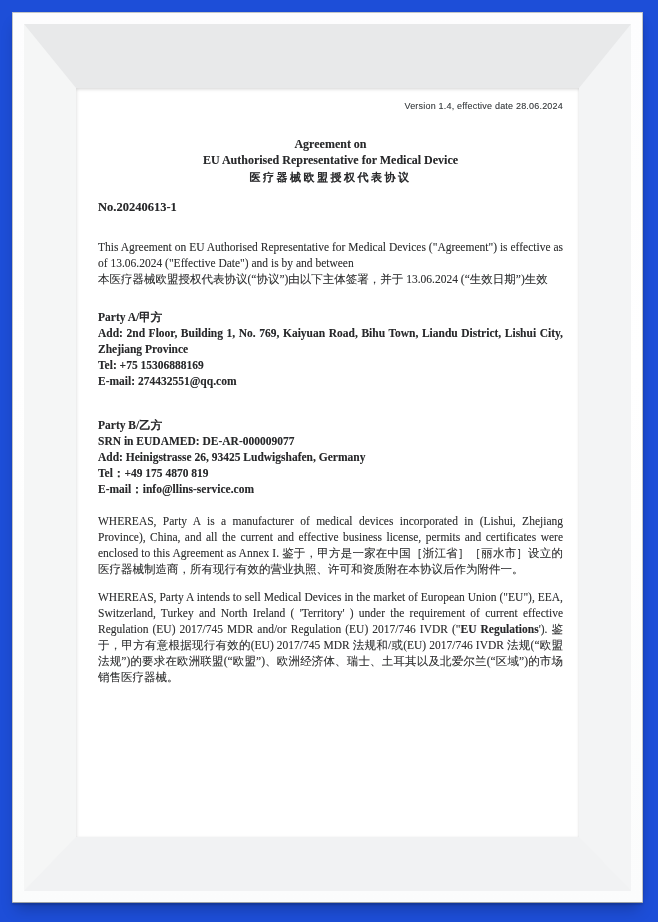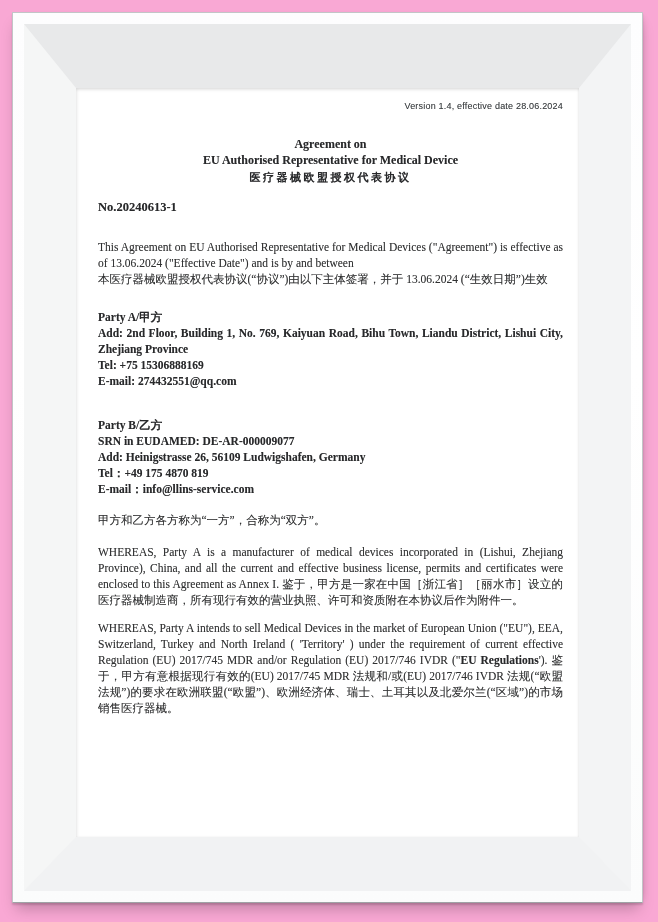--- a/index.html
+++ b/index.html
@@ -1,18 +1,18 @@
 <!DOCTYPE html>
 <html><head>
 <meta charset="utf-8">
 <style>
   html,body { margin:0; padding:0; background:#ffffff; }
   .scene {
     position:relative; width:658px; height:922px; overflow:hidden;
-    background:#f9a8d4;
+    background:#1d4ed8;
     font-family:"Liberation Serif","DejaVu Serif",serif;
   }
   
   .frame {
     position:absolute; left:12px; top:12px; width:631px; height:891px;
     background:linear-gradient(180deg,#fdfdfe 0%,#ffffff 40%,#fbfcfc 100%);
     border:1px solid #c2c5c7; border-bottom-color:#9fa3a6; border-radius:1px;
     box-shadow:0 2px 2px rgba(0,0,0,.14), 0 10px 14px -4px rgba(0,0,0,.22),
                4px 0 8px -6px rgba(0,0,0,.18);
     box-sizing:border-box;
@@ -81,27 +81,26 @@
         <div class="party-block p-party-a">
           <div class="doc-line">Party A/甲方</div>
           <div class="doc-line">Add: 2nd Floor, Building 1, No. 769, Kaiyuan Road, Bihu Town, Liandu District, Lishui City, Zhejiang Province</div>
           <div class="doc-line">Tel: +75 15306888169</div>
           <div class="doc-line">E-mail: 274432551@qq.com</div>
         </div>
 
         <div class="party-block p-party-b">
           <div class="doc-line">Party B/乙方</div>
           <div class="doc-line">SRN in EUDAMED: DE-AR-000009077</div>
-          <div class="doc-line">Add: Heinigstrasse 26, 56109 Ludwigshafen, Germany</div>
+          <div class="doc-line">Add: Heinigstrasse 26, 93425 Ludwigshafen, Germany</div>
           <div class="doc-line">Tel：+49 175 4870 819</div>
           <div class="doc-line">E-mail：info@llins-service.com</div>
         </div>
 
         <div class="para p-parties">
-          <div class="doc-line">甲方和乙方各方称为“一方”，合称为“双方”。</div>
         </div>
 
         <div class="para p-wh1">WHEREAS, Party A is a manufacturer of medical devices incorporated in (Lishui, Zhejiang Province), China, and all the current and effective business license, permits and certificates were enclosed to this Agreement as Annex I. 鉴于，甲方是一家在中国［浙江省］［丽水市］设立的医疗器械制造商，所有现行有效的营业执照、许可和资质附在本协议后作为附件一。</div>
 
         <div class="para p-wh2"><span>WHEREAS, Party A intends to sell Medical Devices in the market of European Union ("EU"), EEA, Switzerland, Turkey and North Ireland ( 'Territory' ) under the requirement of current effective Regulation (EU) 2017/745 MDR and/or Regulation (EU) 2017/746 IVDR ("</span><span class="b">EU Regulations</span><span>'). 鉴于，甲方有意根据现行有效的(EU) 2017/745 MDR 法规和/或(EU) 2017/746 IVDR 法规(“欧盟法规”)的要求在欧洲联盟(“欧盟”)、欧洲经济体、瑞士、土耳其以及北爱尔兰(“区域”)的市场销售医疗器械。</span></div>
 
       </div>
     </div>
   </div>
 </div>

